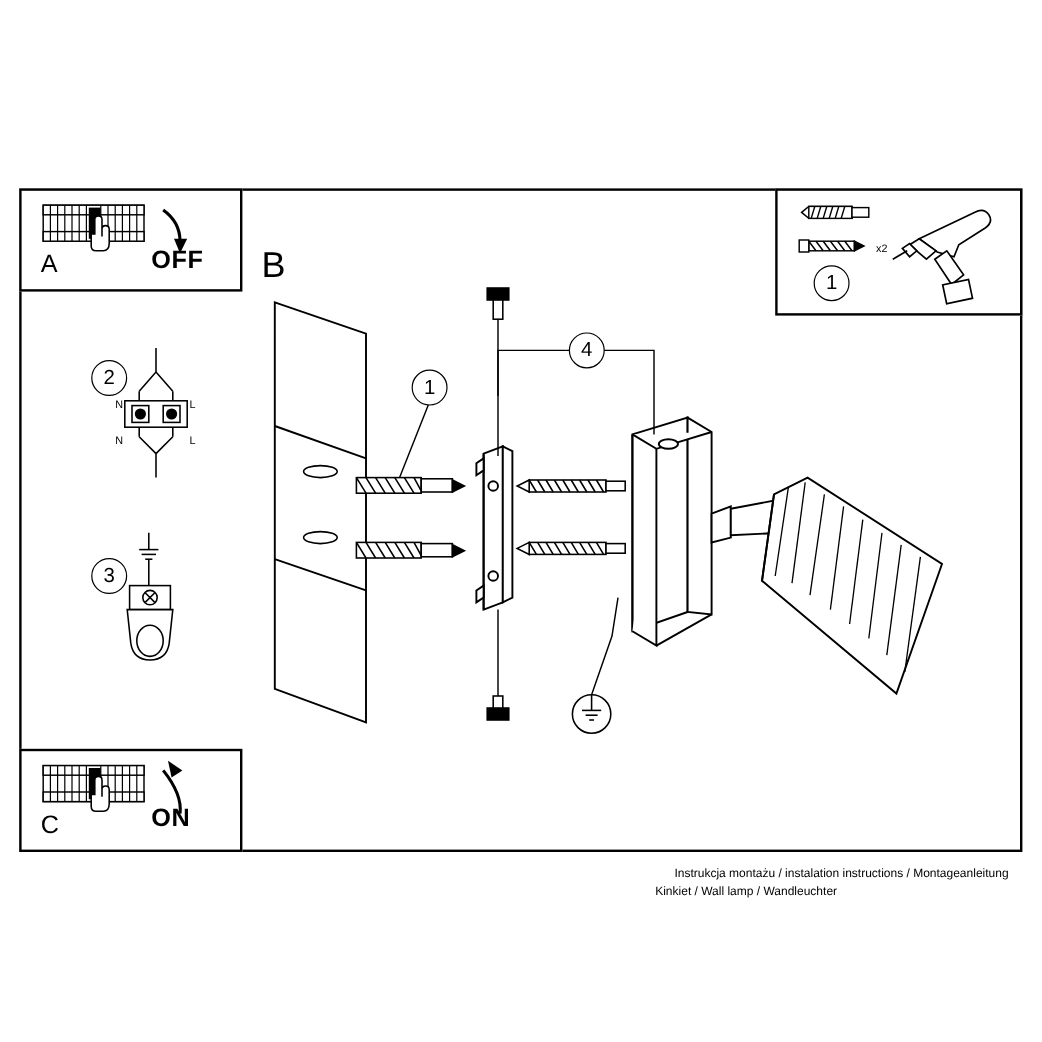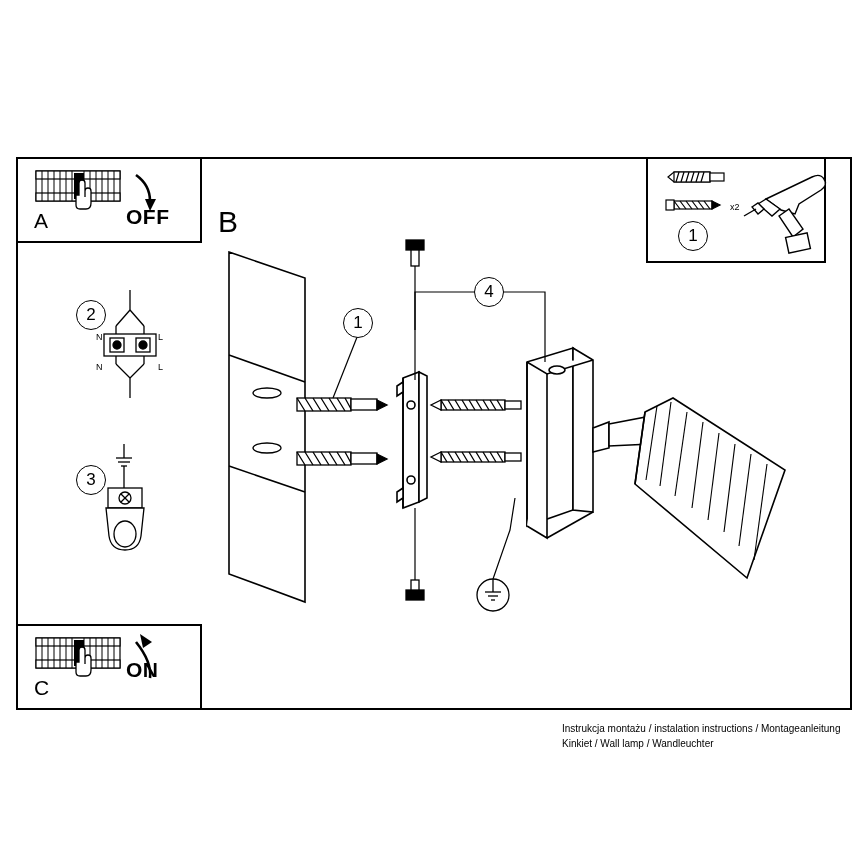--- a/index.html
+++ b/index.html
@@ -47,21 +47,21 @@
   #panel-c {
     left: 16px;
     top: 624px;
     width: 186px;
     height: 86px;
   }
   
   #panel-drill {
     left: 646px;
     top: 157px;
-    width: 180px;
+    width: 206px;
     height: 106px;
   }
   .letter {
     position: absolute;
     font-size: 21px;
     font-weight: 400;
     font-family: "Liberation Sans", sans-serif;
   }
   .bigletter {
     position: absolute;
@@ -179,21 +179,21 @@
       <rect x="56" y="14" width="10" height="26" fill="#000"></rect>
       <g fill="#fff" stroke="#000" stroke-width="1.3">
         <path d="M58 36 l0 10 q0 4 4 4 l6 0 q5 0 5 -6 l0 -12 q0 -3 -3 -3 q-3 0 -3 3 l0 6 l0 -14 q0 -3 -3 -3 q-3 0 -3 3 l0 12 z"></path>
       </g>
       <g fill="none" stroke="#000" stroke-width="2.6">
         <path d="M132 52 q2 -16 -14 -36"></path>
       </g>
       <polygon points="122,8 134,16 125,22" fill="#000"></polygon>
     </svg>
     <div class="letter" style="left:16px; top:50px;">C</div>
-    <div class="word" style="left:108px; top:32px;">ON</div>
+    <div class="word" style="left:108px; top:44px;">ON</div>
   </div>
 
   <div class="panel" id="panel-drill">
     <svg width="206" height="106" viewBox="0 0 206 106">
 
       <g stroke="#000" stroke-width="1.2" fill="#fff">
         <path d="M20 18 l6 -5 l36 0 l0 10 l-36 0 z"></path>
         <rect x="26" y="13" width="36" height="10"></rect>
         <line x1="31" y1="13" x2="28" y2="23"></line>
         <line x1="36" y1="13" x2="33" y2="23"></line>
@@ -392,15 +392,15 @@
 
       <path d="M266 62 L210 62 L210 100" stroke="#000" stroke-width="1.2" fill="none"></path>
       <path d="M266 62 L340 62 L340 132" stroke="#000" stroke-width="1.2" fill="none"></path>
     </svg>
   </div>
 
   <div class="circnum" style="left:343px; top:308px;">1</div>
   <div class="circnum" style="left:474px; top:277px;">4</div>
 
   <div class="footer" style="left:562px; top:678px;">Instrukcja montażu / instalation instructions / Montageanleitung</div>
-  <div class="footer" style="left:562px; top:693px;">Kinkiet / Wall lamp / Wandleuchter</div>
+  <div class="footer" style="left:546px; top:693px;">Kinkiet / Wall lamp / Wandleuchter</div>
 
 </div>
 
 </body></html>

